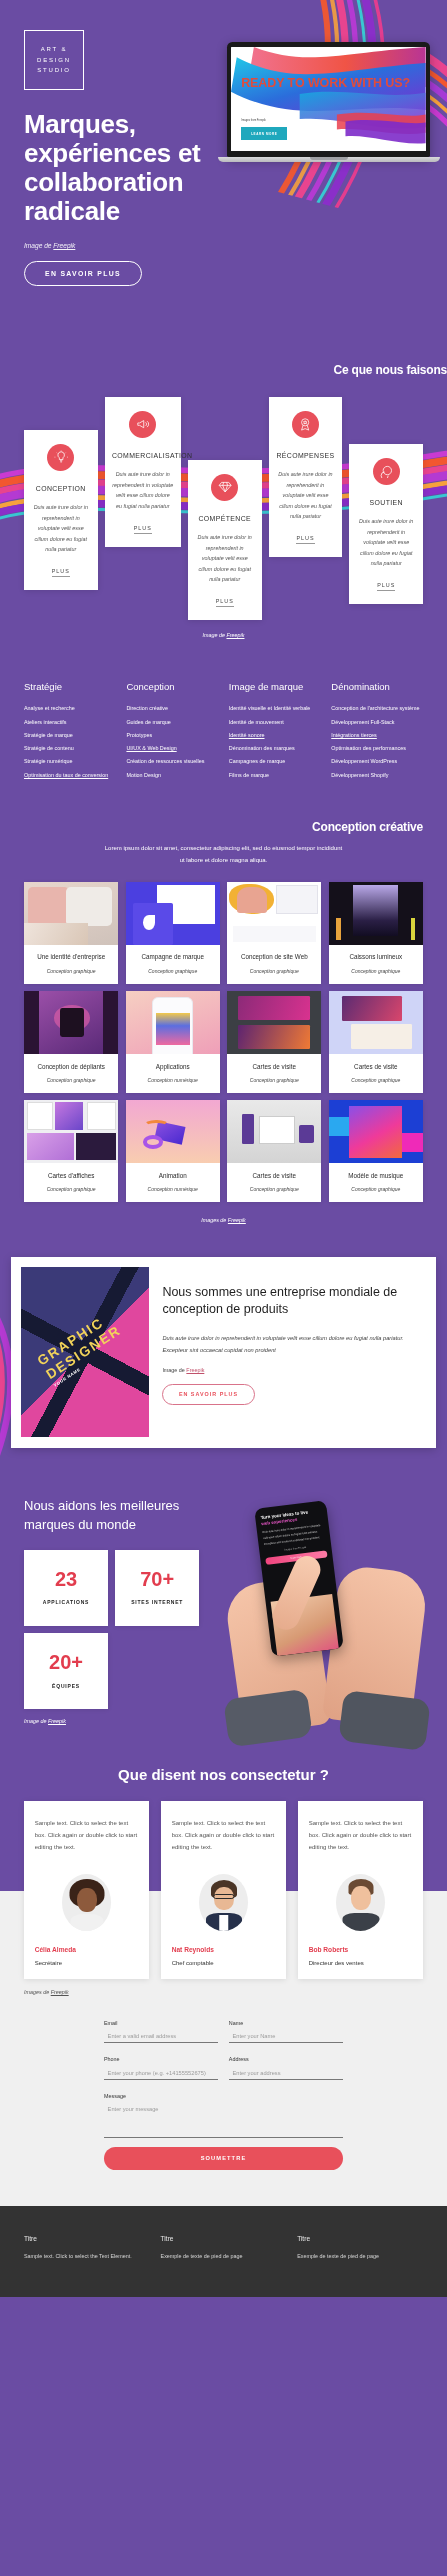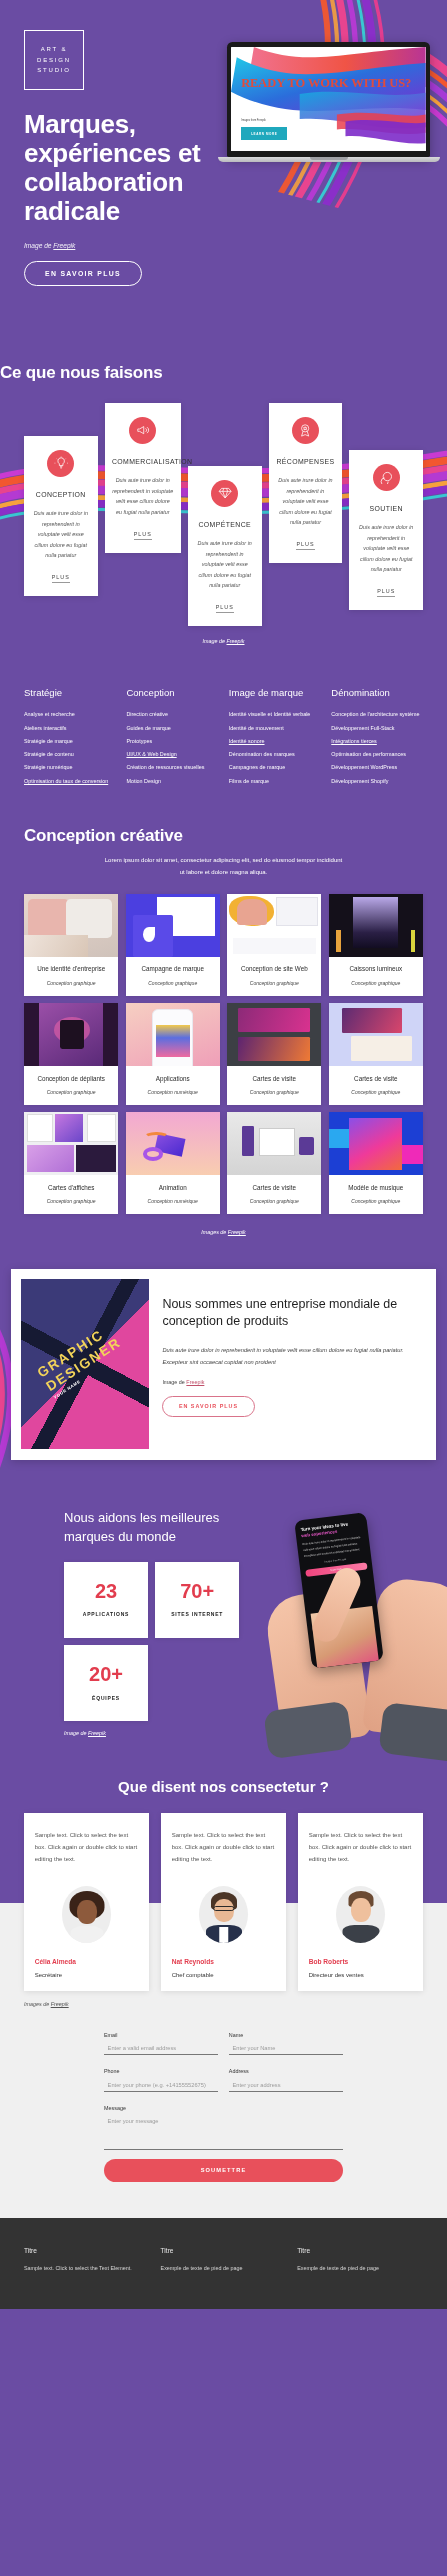--- a/index.html
+++ b/index.html
@@ -51,41 +51,41 @@
   .laptop-screen {
     background:#1a1a1a; border-radius:5.4px 5.4px 1.8px 1.8px; padding:5.4px 4.2px 5.4px 4.2px;
     box-shadow:0 3.6px 10.7px rgba(0,0,0,.3);
   }
   .laptop-inner {
     height:104px; background:#fff; position:relative; overflow:hidden; border-radius:0.6px;
   }
   .lap-wave { position:absolute; inset:0; }
   .lap-text {
     position:absolute; left:10px; top:29px; color:#e04c3d; font-weight:800;
-    font-size:12.5px; line-height:1.12; letter-spacing:-0.1px; z-index:3;font-family:Liberation Serif, serif;
+    font-size:12.5px; line-height:1.12; letter-spacing:-0.1px; z-index:3;
   }
   .lap-credit { position:absolute; left:10px; top:72px; font-size:2.7px; color:#444; z-index:3;}
   .lap-btn {
     position:absolute; left:10px; top:80px; background:#1fa8bd; color:#fff;
     font-size:3px; letter-spacing:0.6px; padding:4.2px 10px; font-weight:700; z-index:3;
   }
   .laptop-base {
     height:5.4px; background:linear-gradient(#d9dadc,#b9babd); border-radius:0 0 5.4px 5.4px;
     margin:0 -9.5px; position:relative;
   }
   .laptop-notch {
     position:absolute; left:50%; transform:translateX(-50%); top:0; width:38px; height:3px;
     background:#9fa0a4; border-radius:0 0 3.6px 3.6px;
   }
 
   
   .services { position:relative; padding:20px 0 20px 0; overflow:hidden; }
   .svc-swirl { position:absolute; left:-48px; top:89px; width:549px; height:107px; pointer-events:none; }
   .section-title-white {
-    text-align:left; font-size:17px; font-weight:700; letter-spacing:-0.2px;
+    text-align:right; font-size:12px; font-weight:700; letter-spacing:-0.2px;
     position:relative; z-index:4; margin-bottom:20px;
   }
   .svc-row { position:relative; z-index:4; display:flex; justify-content:center;
              align-items:flex-start; gap:7.2px; padding:0 24px; }
   .svc-card {
     width:76px; background:#fff; color:#3a3a3a; text-align:center;
     padding:14.3px 7.2px 13px 7.2px; box-shadow:0 1.2px 6px rgba(0,0,0,.13);
   }
   .svc-icon {
     width:27px; height:27px; border-radius:50%; background:#e8505b; margin:0 auto 14.3px auto;
@@ -132,21 +132,21 @@
   .about-credit { font-size:5.4px; color:#444; margin-bottom:10.7px; }
   .about-credit u { text-decoration:underline; color:#c0506a; }
   .btn-outline-red {
     display:inline-block; border:0.6px solid #d9738a; border-radius:18px;
     padding:6.6px 15.5px; font-size:5.4px; letter-spacing:1px; font-weight:600;
     color:#e8505b; cursor:pointer; background:transparent;
   }
 
   
   .stats-wrap { position:relative; padding:24px 24px 18px 24px; display:flex; gap:12px; }
-  .stats-left { width:197px;margin-left:40px; }
+  .stats-left { width:197px; }
   .stats-h { font-size:13px; font-weight:400; line-height:1.42; margin-bottom:15.5px; }
   .stats-grid { display:grid; grid-template-columns:repeat(2,84px); gap:7.2px; }
   .stat {
     background:#fff; height:76px; display:flex; flex-direction:column;
     align-items:center; justify-content:center; box-shadow:0 1.2px 4.8px rgba(0,0,0,.12);
   }
   .stat-num { font-size:20px; font-weight:700; color:#e23d4e; line-height:1; margin-bottom:9.5px; }
   .stat-lbl { font-size:5px; letter-spacing:0.8px; font-weight:700; color:#222; text-align:center; line-height:1.6; }
   .stats-credit { font-size:5.4px; font-style:italic; margin-top:9.5px; }
   .stats-right { flex:1; position:relative; }

